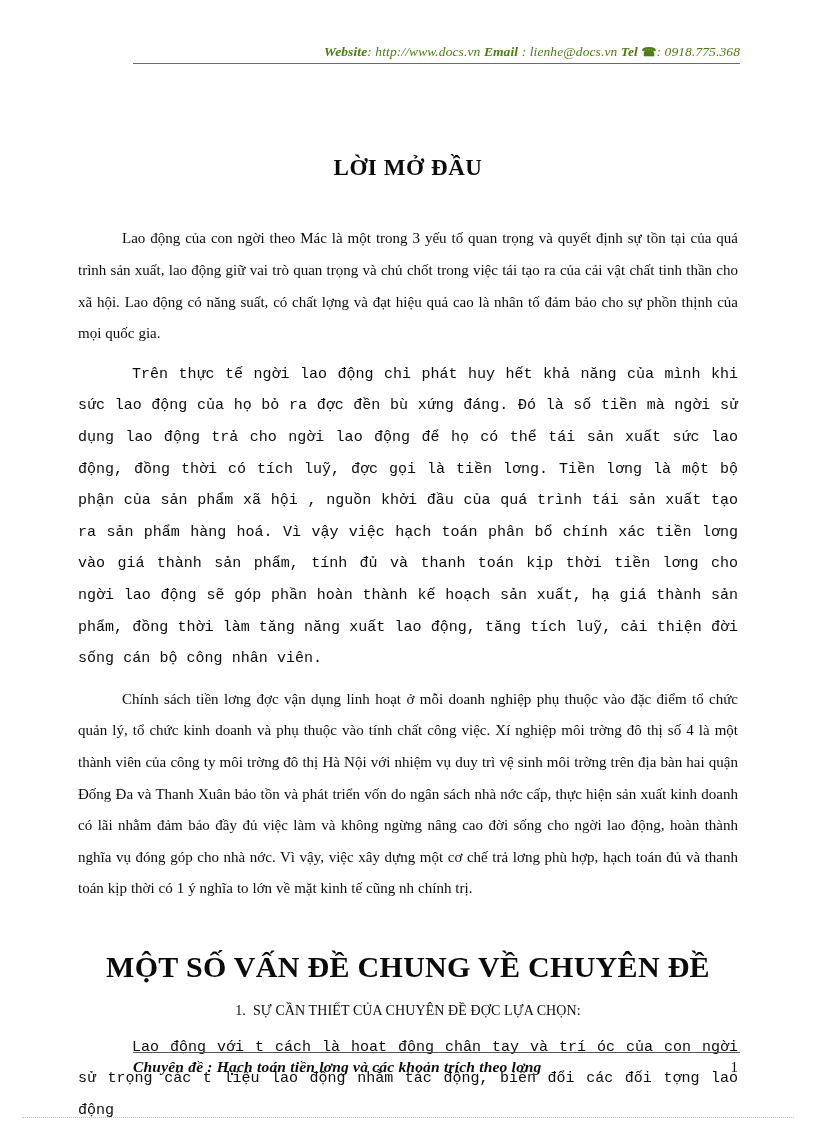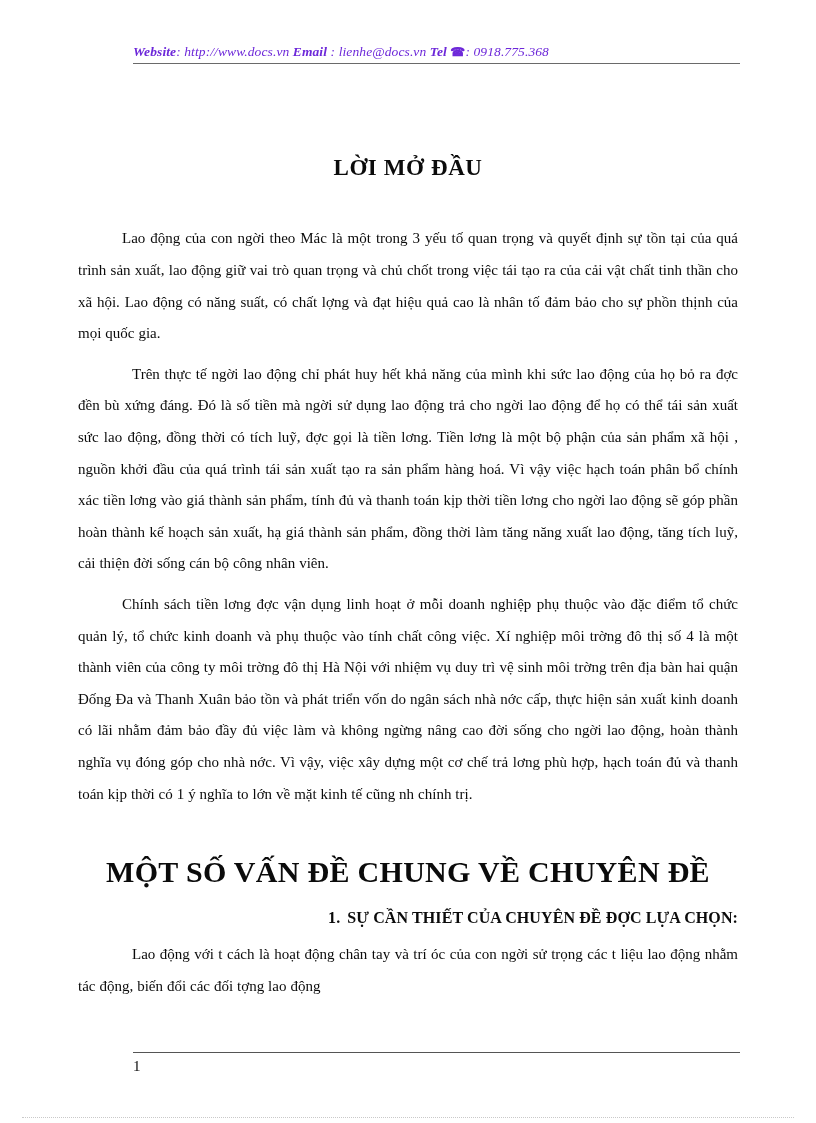--- a/index.html
+++ b/index.html
@@ -26,27 +26,27 @@
   
   .doc-header {
     position: absolute;
     left: 133px;
     top: 44px;
     width: 607px;
     box-sizing: border-box;
   }
   .doc-header-line {
     display: block;
-    text-align: left;
+    text-align: right;
     font-family: "Liberation Serif", "DejaVu Serif", serif;
     font-style: italic;
     font-size: 13.5px;
     letter-spacing: 0.1px;
     white-space: nowrap;
-    color: #6d28d9;
+    color: #4d7c0f;
   }
   .doc-header-line .lbl {
     font-weight: bold;
     font-style: italic;
   }
   .doc-header-line .val {
     font-weight: normal;
     font-style: italic;
   }
   .doc-header-line .phone-glyph {
@@ -87,23 +87,23 @@
     font-weight: bold;
     text-align: center;
     letter-spacing: 0.3px;
     margin: 44px 0 18px 0;
     padding: 0;
     line-height: 1.2;
   }
 
   h3.sub-title {
     font-family: "Liberation Serif", "DejaVu Serif", serif;
-    font-size: 16px;
-    font-weight: bold;
-    text-align: right;
+    font-size: 14px;
+    font-weight: normal;
+    text-align: center;
     margin: 0 0 12px 0;
     padding: 0;
     line-height: 1.2;
     letter-spacing: 0.1px;
   }
   h3.sub-title .num {
     margin-right: 7px;
   }
 
   p.para {
@@ -114,20 +114,21 @@
     margin: 0 0 9px 0;
     padding: 0;
     text-indent: 44px;
     word-spacing: 0.2px;
   }
   p.para.last {
     margin-bottom: 0;
   }
   p.para.indent-wide {
     text-indent: 54px;
+    font-family: Liberation Mono, monospace;
   }
 
   
   .doc-footer {
     position: absolute;
     left: 133px;
     top: 1052px;
     width: 607px;
     box-sizing: border-box;
   }
@@ -181,18 +182,19 @@
     <h2 class="section-title">MỘT SỐ VẤN ĐỀ CHUNG VỀ CHUYÊN ĐỀ</h2>
 
     <h3 class="sub-title"><span class="num">1.</span><span>SỰ CẦN THIẾT CỦA CHUYÊN ĐỀ ĐỢC   LỰA CHỌN:</span></h3>
 
     <p class="para last indent-wide">Lao động với t   cách là hoạt động chân tay và trí óc của con ngời   sử trọng các t   liệu lao động nhằm tác động, biến đổi các đối tợng    lao động</p>
   </div>
 
   <div class="doc-footer">
     <div class="footer-rule"></div>
     <div class="footer-row">
+      <span class="footer-text">Chuyên đề : Hạch toán tiền lơng   và các khoản trích theo lơng</span>
       <span class="footer-page">1</span>
     </div>
   </div>
 
   <div class="page-edge"></div>
 </div>
 
 </body></html>

